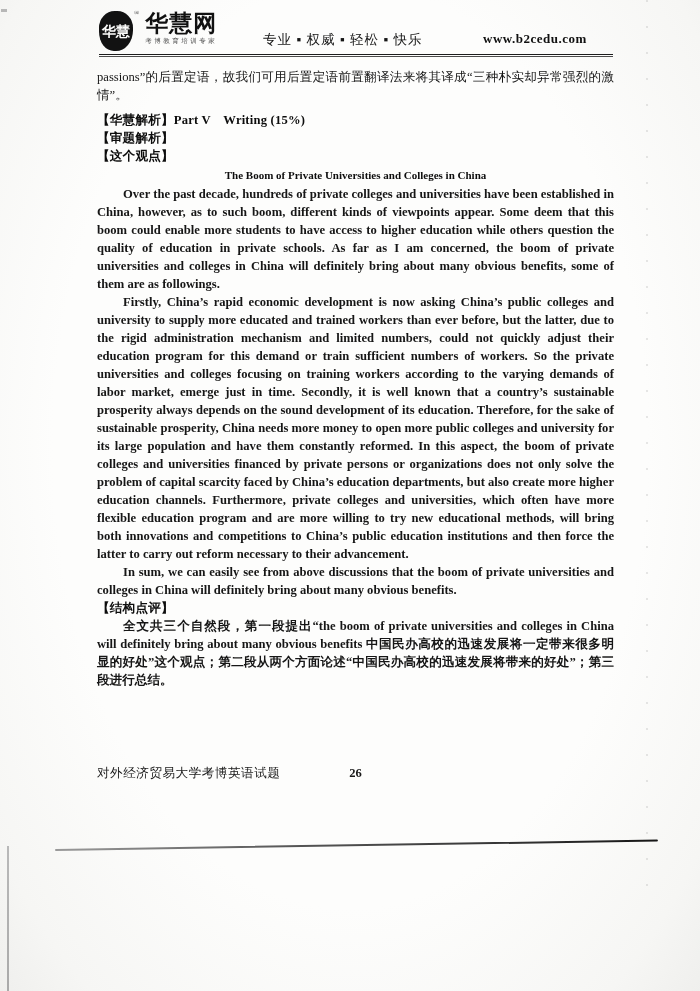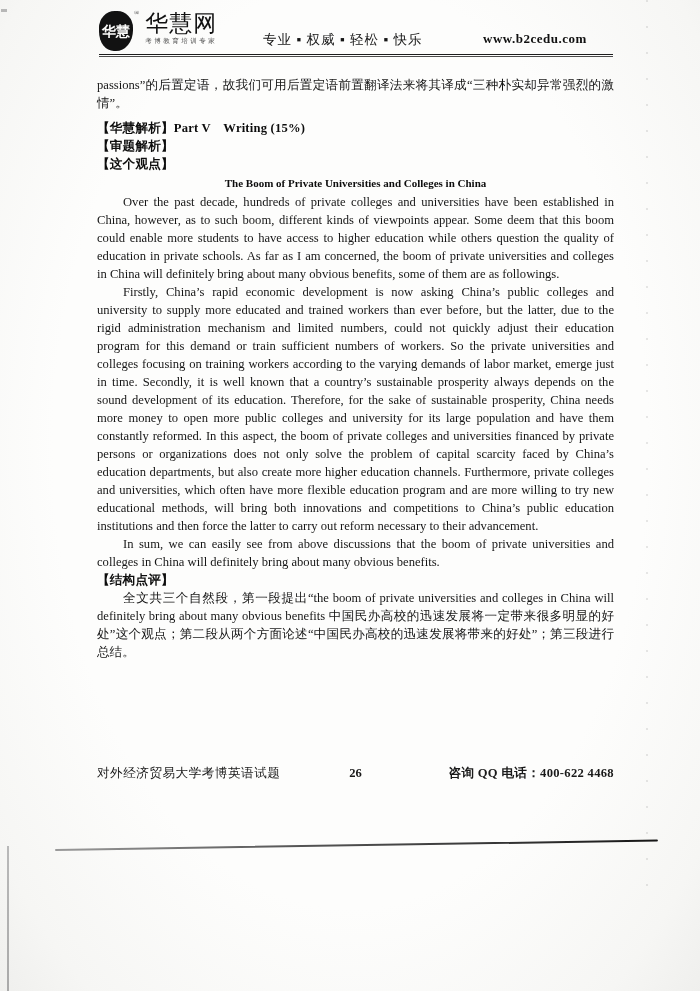--- a/index.html
+++ b/index.html
@@ -51,21 +51,21 @@
     font-size: 14px; line-height: 13px; font-weight: bold;
     letter-spacing: 0; text-align: center;
     font-family: "Liberation Serif", serif;
   }
   .seal-mark {
     font-size: 7px; color: #2c2c2c; margin-left: 1px; margin-top: -2px;
   }
   .logo-text-col { margin-left: 6px; }
   .logo-name {
     font-family: "Liberation Sans", "DejaVu Sans", sans-serif;
-    font-weight: normal; font-size: 23px; line-height: 24px;
+    font-weight: bold; font-size: 23px; line-height: 24px;
     letter-spacing: 1px; color: #111;
   }
   .logo-tagline {
     font-size: 6.5px; color: #4a4a4a; letter-spacing: 2.5px;
     margin-top: 2px; filter: blur(0.4px);
     font-family: "Liberation Sans", sans-serif;
   }
   .header-slogan {
     position: absolute; left: 263px; top: 31px;
     font-size: 13.5px; font-weight: normal; color: #151515;
@@ -76,35 +76,35 @@
     font-size: 13px; font-weight: bold; color: #101010;
     letter-spacing: 0.5px;
   }
   .header-rule {
     position: absolute; left: 99px; top: 54px; width: 514px; height: 2.5px;
     background: linear-gradient(to bottom, #1d1d1d 0 1.5px, #fdfdfc 1.5px 1.8px, #4c4c4c 1.8px);
   }
 
   
   .doc {
-    position: absolute; left: 97px; top: 76px; width: 517px;
+    position: absolute; left: 97px; top: 68px; width: 517px;
     font-size: 12.6px; line-height: 18px; color: #161616;
     text-align: justify;
   }
   .doc p { margin: 0; }
   .heading {
     font-weight: bold; text-align: left; color: #0d0d0d;
     letter-spacing: 0.2px;
   }
   .gap-s { margin-top: 7px !important; }
   .essay-title {
     text-align: center; font-weight: bold; font-size: 11px;
     margin: 1px 0 !important; color: #0d0d0d;
   }
-  .indent { text-indent: 26px; }
+  .indent { text-indent: 26px; font-weight: bold; }
 
   
   .footer {
     position: absolute; left: 97px; top: 765px; width: 517px;
     display: flex; align-items: baseline;
     font-size: 12.6px; color: #1a1a1a;
   }
   .footer-left  { width: 44%; text-align: left; letter-spacing: 0.5px; }
   .footer-page  { width: 12%; text-align: center; font-weight: bold; }
   .footer-right { width: 44%; text-align: right; font-weight: bold; letter-spacing: 0.3px; }
@@ -147,16 +147,15 @@
     <p class="indent">Firstly, China’s rapid economic development is now asking China’s public colleges and university to supply more educated and trained workers than ever before, but the latter, due to the rigid administration mechanism and limited numbers, could not quickly adjust their education program for this demand or train sufficient numbers of workers. So the private universities and colleges focusing on training workers according to the varying demands of labor market, emerge just in time. Secondly, it is well known that a country’s sustainable prosperity always depends on the sound development of its education. Therefore, for the sake of sustainable prosperity, China needs more money to open more public colleges and university for its large population and have them constantly reformed. In this aspect, the boom of private colleges and universities financed by private persons or organizations does not only solve the problem of capital scarcity faced by China’s education departments, but also create more higher education channels. Furthermore, private colleges and universities, which often have more flexible education program and are more willing to try new educational methods, will bring both innovations and competitions to China’s public education institutions and then force the latter to carry out reform necessary to their advancement.</p>
     <p class="indent">In sum, we can easily see from above discussions that the boom of private universities and colleges in China will definitely bring about many obvious benefits.</p>
 
     <p class="heading">【结构点评】</p>
     <p class="indent">全文共三个自然段，第一段提出“the boom of private universities and colleges in China will definitely bring about many obvious benefits 中国民办高校的迅速发展将一定带来很多明显的好处”这个观点；第二段从两个方面论述“中国民办高校的迅速发展将带来的好处”；第三段进行总结。</p>
   </div>
 
   <div class="footer">
     <div class="footer-left">对外经济贸易大学考博英语试题</div>
     <div class="footer-page">26</div>
-    <div class="footer-right">咨询 QQ 电话：400-622 4468</div>
   </div>
 
 </div>
 
 </body></html>

